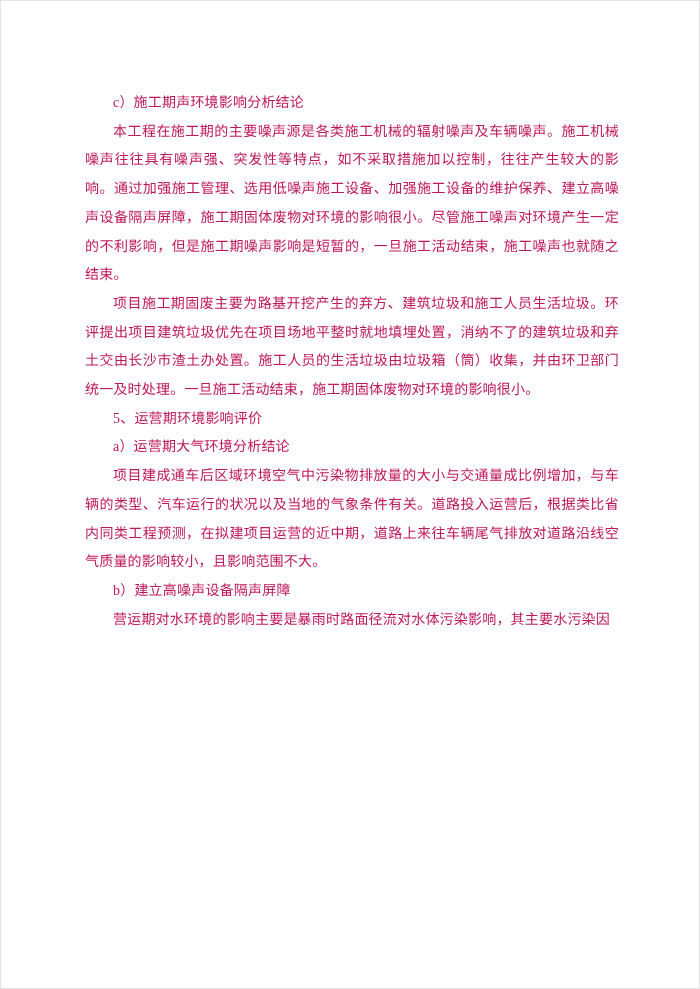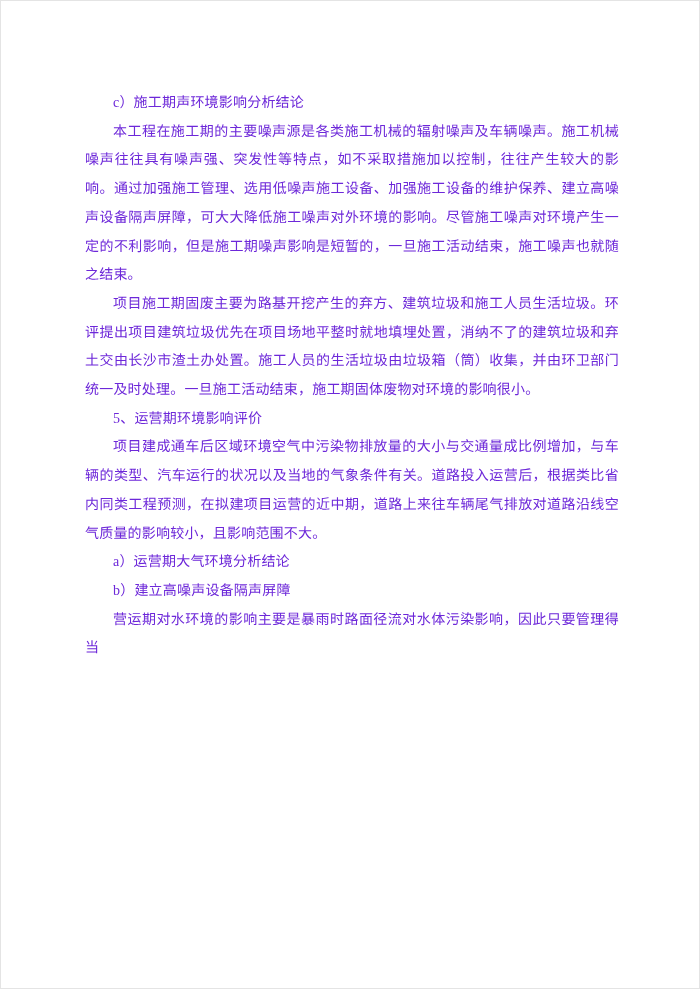--- a/index.html
+++ b/index.html
@@ -37,23 +37,23 @@
     word-break: break-all;
   }
   .doc-body p.heading {
     text-align: left;
   }
 </style>
 </head>
 <body>
 
 <div class="page" style="background: rgb(255, 255, 255);">
-  <div class="doc-body" style="color: #6d28d9;">
+  <div class="doc-body" style="color: #be185d;">
       <p class="para heading">c）施工期声环境影响分析结论</p>
-      <p class="para body">本工程在施工期的主要噪声源是各类施工机械的辐射噪声及车辆噪声。施工机械噪声往往具有噪声强、突发性等特点，如不采取措施加以控制，往往产生较大的影响。通过加强施工管理、选用低噪声施工设备、加强施工设备的维护保养、建立高噪声设备隔声屏障，可大大降低施工噪声对外环境的影响。尽管施工噪声对环境产生一定的不利影响，但是施工期噪声影响是短暂的，一旦施工活动结束，施工噪声也就随之结束。</p>
+      <p class="para body">本工程在施工期的主要噪声源是各类施工机械的辐射噪声及车辆噪声。施工机械噪声往往具有噪声强、突发性等特点，如不采取措施加以控制，往往产生较大的影响。通过加强施工管理、选用低噪声施工设备、加强施工设备的维护保养、建立高噪声设备隔声屏障，施工期固体废物对环境的影响很小。尽管施工噪声对环境产生一定的不利影响，但是施工期噪声影响是短暂的，一旦施工活动结束，施工噪声也就随之结束。</p>
       <p class="para body">项目施工期固废主要为路基开挖产生的弃方、建筑垃圾和施工人员生活垃圾。环评提出项目建筑垃圾优先在项目场地平整时就地填埋处置，消纳不了的建筑垃圾和弃土交由长沙市渣土办处置。施工人员的生活垃圾由垃圾箱（筒）收集，并由环卫部门统一及时处理。一旦施工活动结束，施工期固体废物对环境的影响很小。</p>
       <p class="para heading">5、运营期环境影响评价</p>
+      <p class="para heading">a）运营期大气环境分析结论</p>
       <p class="para body">项目建成通车后区域环境空气中污染物排放量的大小与交通量成比例增加，与车辆的类型、汽车运行的状况以及当地的气象条件有关。道路投入运营后，根据类比省内同类工程预测，在拟建项目运营的近中期，道路上来往车辆尾气排放对道路沿线空气质量的影响较小，且影响范围不大。</p>
-      <p class="para heading">a）运营期大气环境分析结论</p>
       <p class="para heading">b）建立高噪声设备隔声屏障</p>
-      <p class="para body">营运期对水环境的影响主要是暴雨时路面径流对水体污染影响，因此只要管理得当</p>
+      <p class="para body">营运期对水环境的影响主要是暴雨时路面径流对水体污染影响，其主要水污染因</p>
     </div>
 </div>
 
 </body></html>

